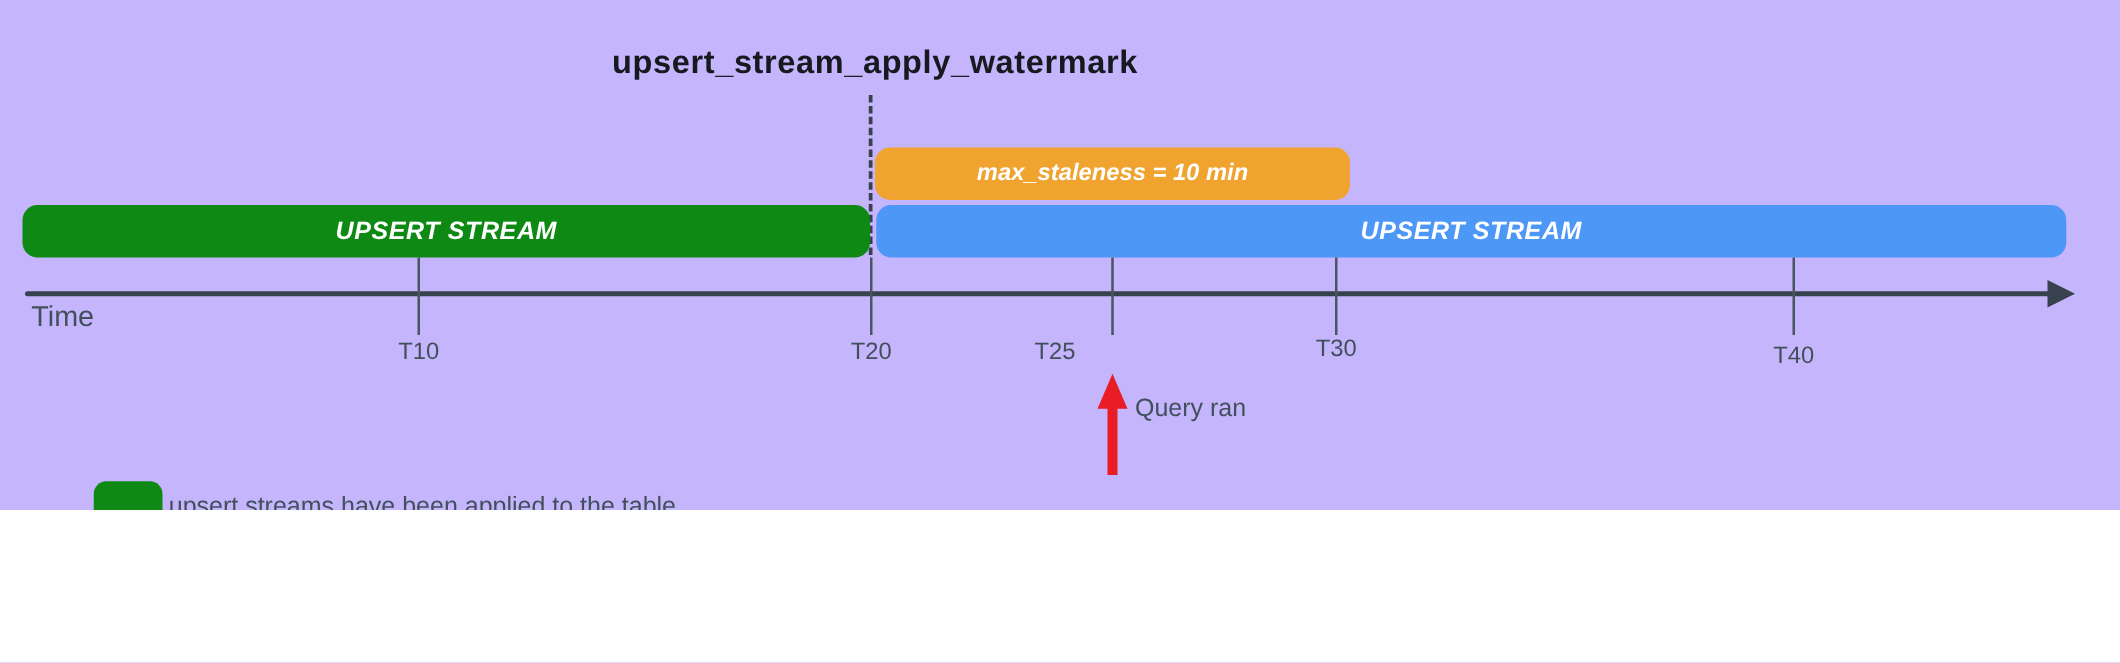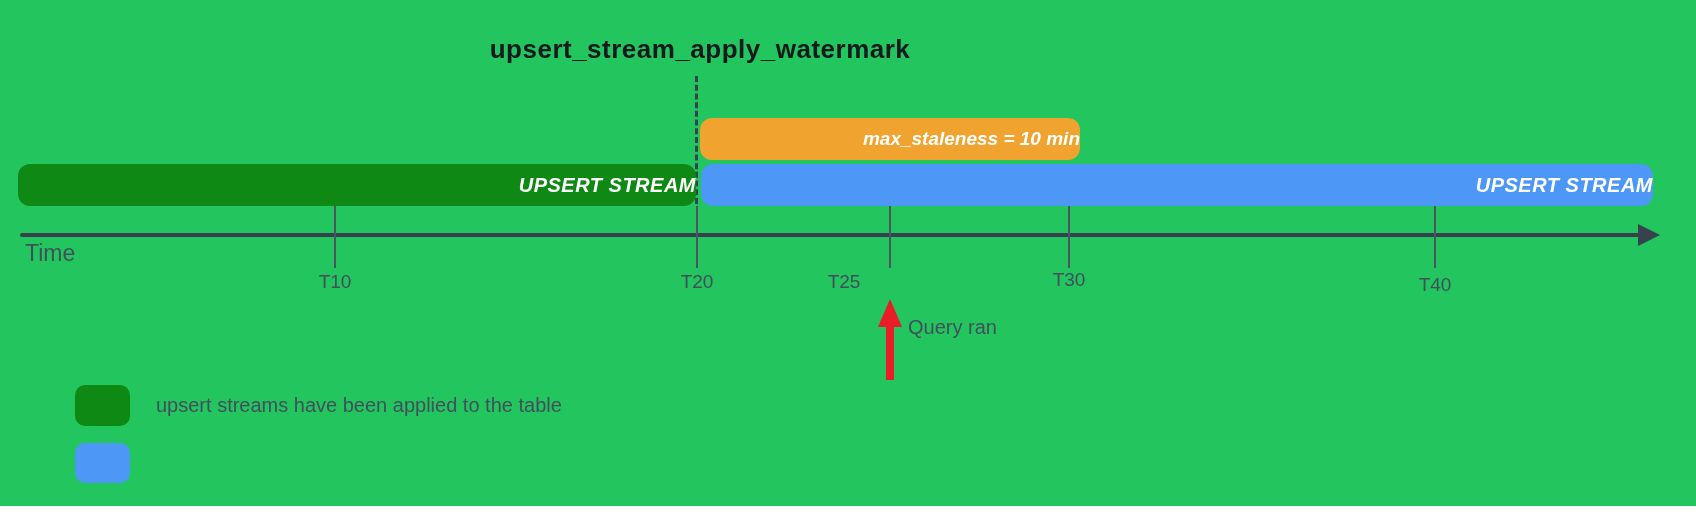--- a/index.html
+++ b/index.html
@@ -2,22 +2,22 @@
 <html><head>
 <meta charset="utf-8">
 <style>
   * { margin: 0; padding: 0; box-sizing: border-box; }
   html, body { background: #ffffff; }
   body { font-family: "Liberation Sans", sans-serif; }
 
   .canvas {
     position: relative;
     width: 1696px;
-    height: 506px;
-    background: #22c55e;
+    height: 408px;
+    background: #c4b5fd;
     overflow: hidden;
   }
 
   .diagram-title {
     position: absolute;
     left: 700px; top: 34px;
     transform: translateX(-50%);
     font-size: 26px;
     font-weight: bold;
     color: #16191d;
@@ -32,21 +32,21 @@
     width: 0;
     border-left: 3px dashed #37424e;
   }
 
   .bar {
     position: absolute;
     height: 42px;
     border-radius: 12px;
     display: flex;
     align-items: center;
-    justify-content: flex-end;
+    justify-content: center;
     color: #ffffff;
     font-weight: bold;
     font-style: italic;
     white-space: nowrap;
   }
   .bar-staleness {
     left: 700px; top: 118px; width: 380px;
     background: #f0a32e;
     font-size: 19px;
   }
@@ -131,21 +131,21 @@
   .legend-row-applied { top: 385px; }
   .legend-row-unapplied { top: 443px; }
   .legend-swatch {
     width: 55px; height: 41px;
     border-radius: 10px;
     flex: 0 0 auto;
   }
   .legend-swatch-green { background: #0e8a14; }
   .legend-swatch-blue { background: #4d97f7; height: 40px; }
   .legend-text {
-    margin-left: 26px;
+    margin-left: 5px;
     font-size: 20px;
     color: #42505c;
     white-space: nowrap;
   }
 </style>
 </head>
 <body>
 
 <div class="canvas">
 

